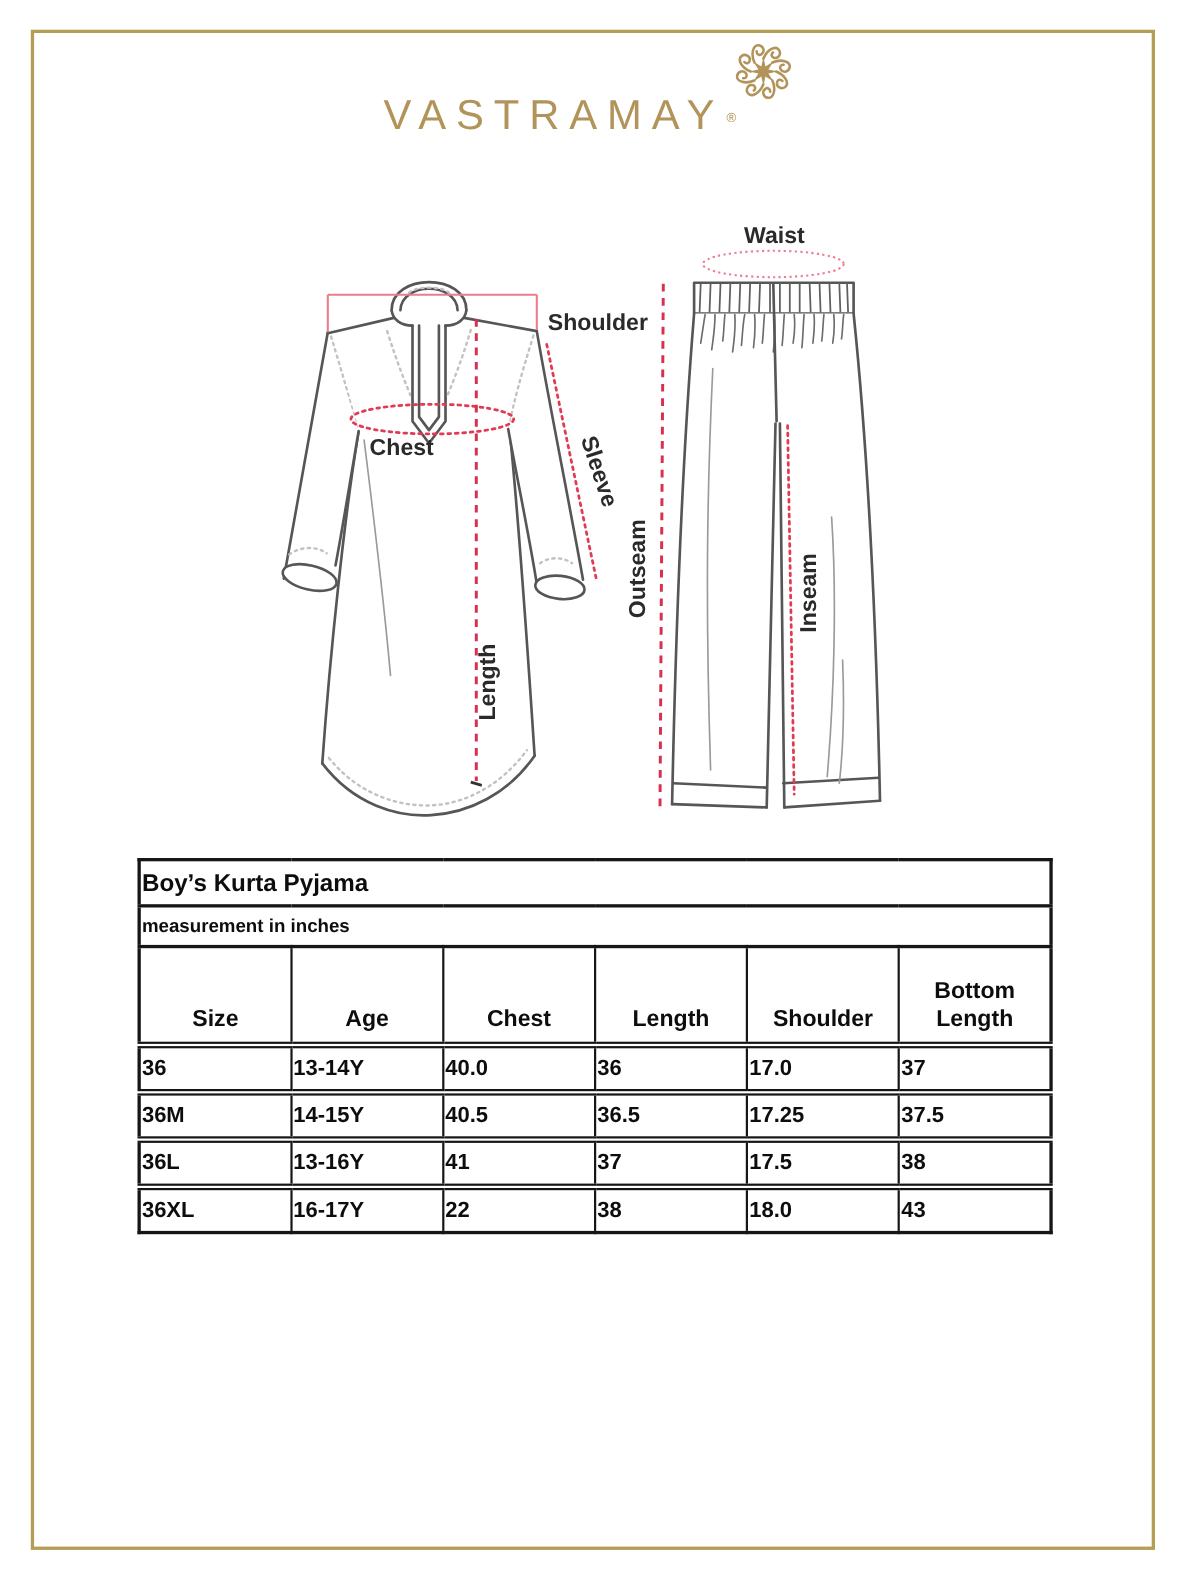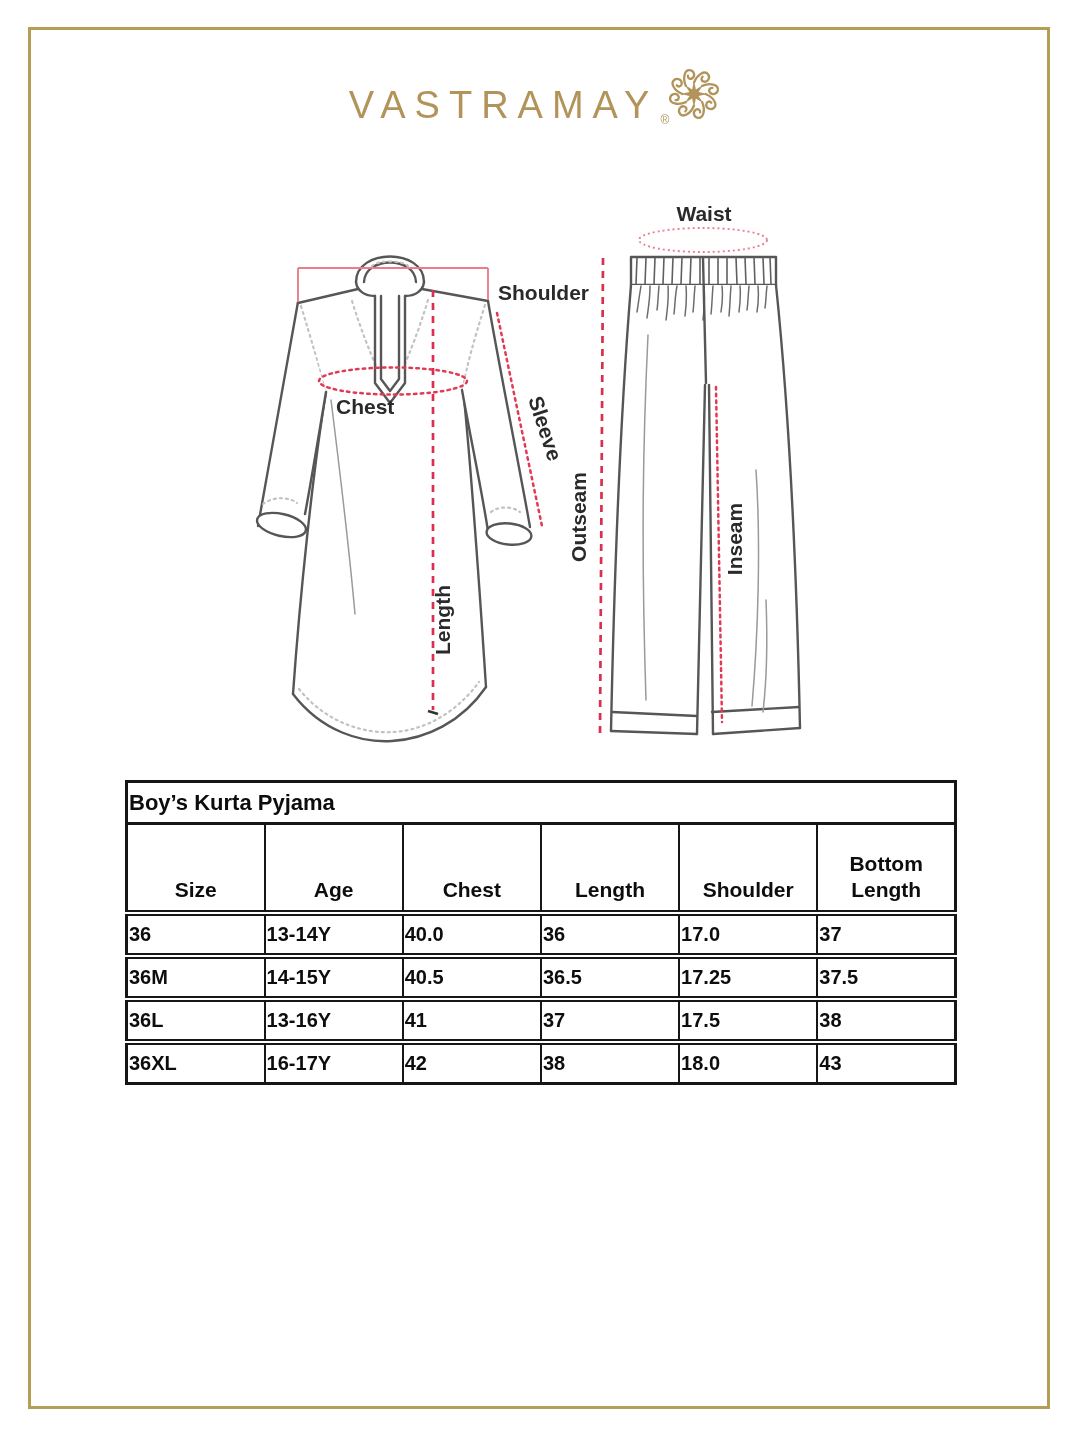--- a/index.html
+++ b/index.html
@@ -3,21 +3,21 @@
 <meta charset="utf-8">
 <style>
   html,body{margin:0;padding:0;background:#ffffff;}
   .page{position:relative;width:1080px;height:1440px;background:#ffffff;overflow:hidden;
         font-family:"Liberation Sans",sans-serif;}
   .gold-frame{position:absolute;left:28px;top:27px;width:1022px;height:1382px;
         border:3px solid #b49e55;box-sizing:border-box;pointer-events:none;}
 
   
   .logo-row{position:absolute;left:0;top:0;width:100%;display:flex;justify-content:center;
-        align-items:flex-end;}
+        align-items:flex-start;}
   .brand{margin-top:84px;font-size:38px;letter-spacing:9px;color:#b2945a;font-weight:400;}
   .reg{margin-top:100px;margin-left:2px;font-size:12px;color:#b2945a;}
   .ornament{width:74px;height:66px;margin-top:32px;margin-left:-12px;}
 
   
   .diagram{position:absolute;left:0;top:0;width:1080px;height:1440px;}
   .ink{stroke:#565656;stroke-width:2.4;fill:none;stroke-linecap:round;stroke-linejoin:round;}
   .ink-fill{stroke:#565656;stroke-width:2.4;fill:#ffffff;stroke-linejoin:round;}
   .whitefill{fill:#ffffff;stroke:none;}
   .soft-dot{stroke:#c2c2c2;stroke-width:2.2;fill:none;stroke-dasharray:2 4;stroke-linecap:round;}
@@ -174,20 +174,23 @@
           <col style="width:16.66%">
           <col style="width:16.67%">
         <col style="width:16.67%">
           <col style="width:16.67%">
           <col style="width:16.67%">
       </colgroup>
       <tbody>
       <tr class="t-title">
         <td colspan="6">Boy’s Kurta Pyjama</td>
       </tr>
+      <tr class="t-sub">
+        <td colspan="6">measurement in inches</td>
+      </tr>
       <tr class="t-head">
         <th>Size</th>
         <th>Age</th>
         <th>Chest</th>
         <th>Length</th>
         <th>Shoulder</th>
         <th>Bottom Length</th>
       </tr>
       <tr class="t-row">
         <td>36</td>
@@ -209,21 +212,21 @@
         <td>36L</td>
         <td>13-16Y</td>
         <td>41</td>
         <td>37</td>
         <td>17.5</td>
         <td>38</td>
       </tr>
       <tr class="t-row">
         <td>36XL</td>
         <td>16-17Y</td>
-        <td>42</td>
+        <td>22</td>
         <td>38</td>
         <td>18.0</td>
         <td>43</td>
       </tr>
       </tbody>
     </table>
   </div>
 
 </div>
 

